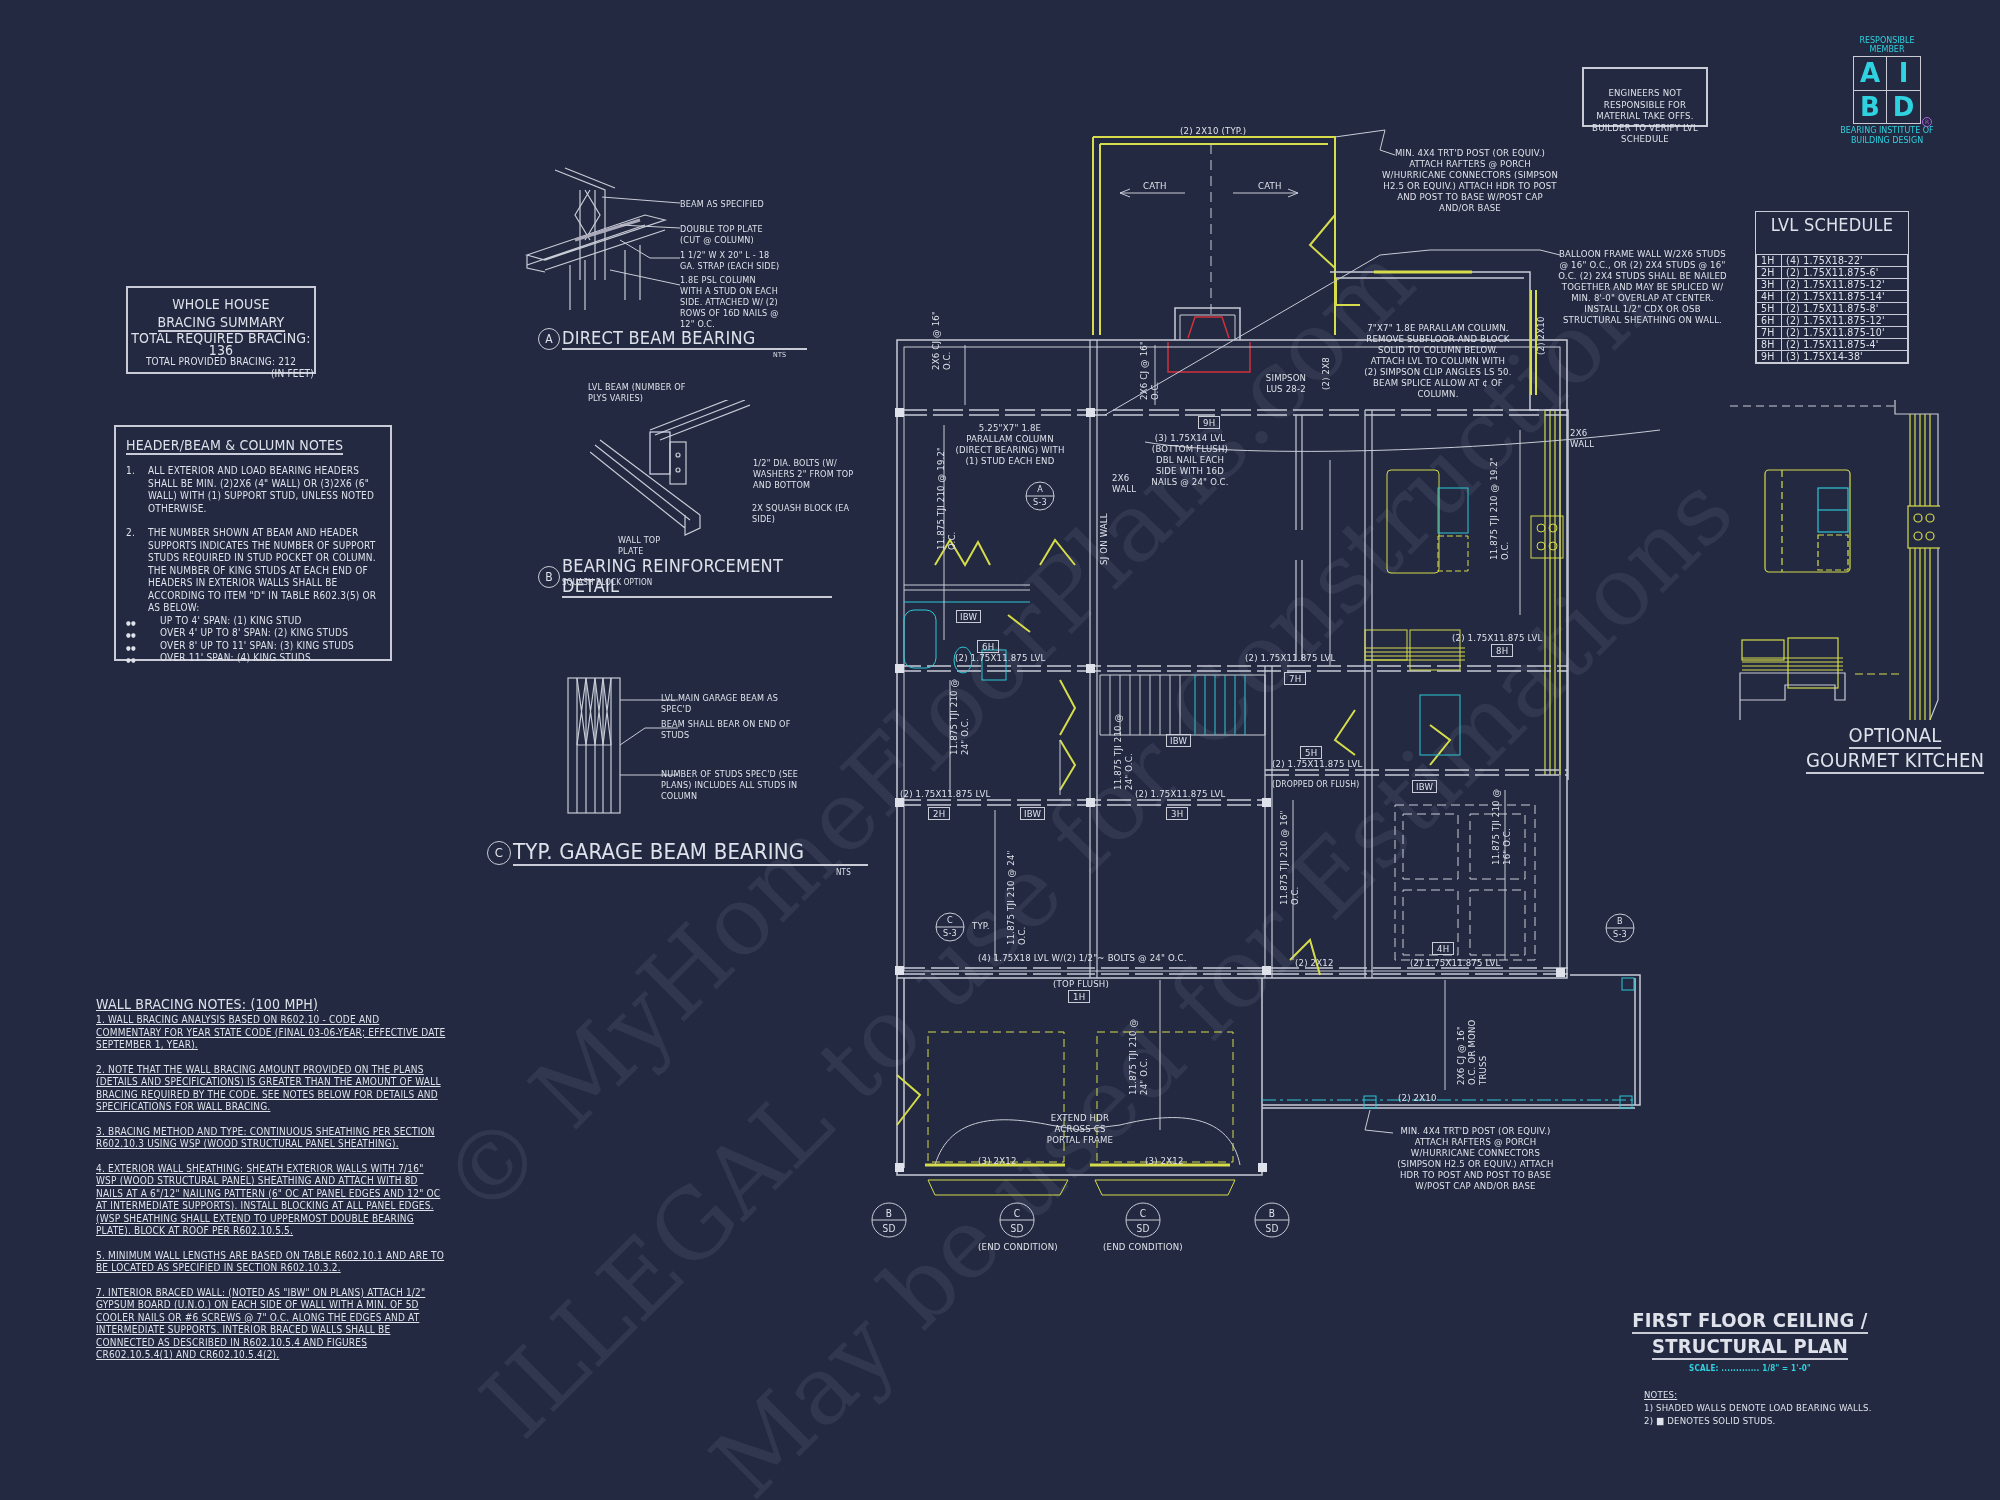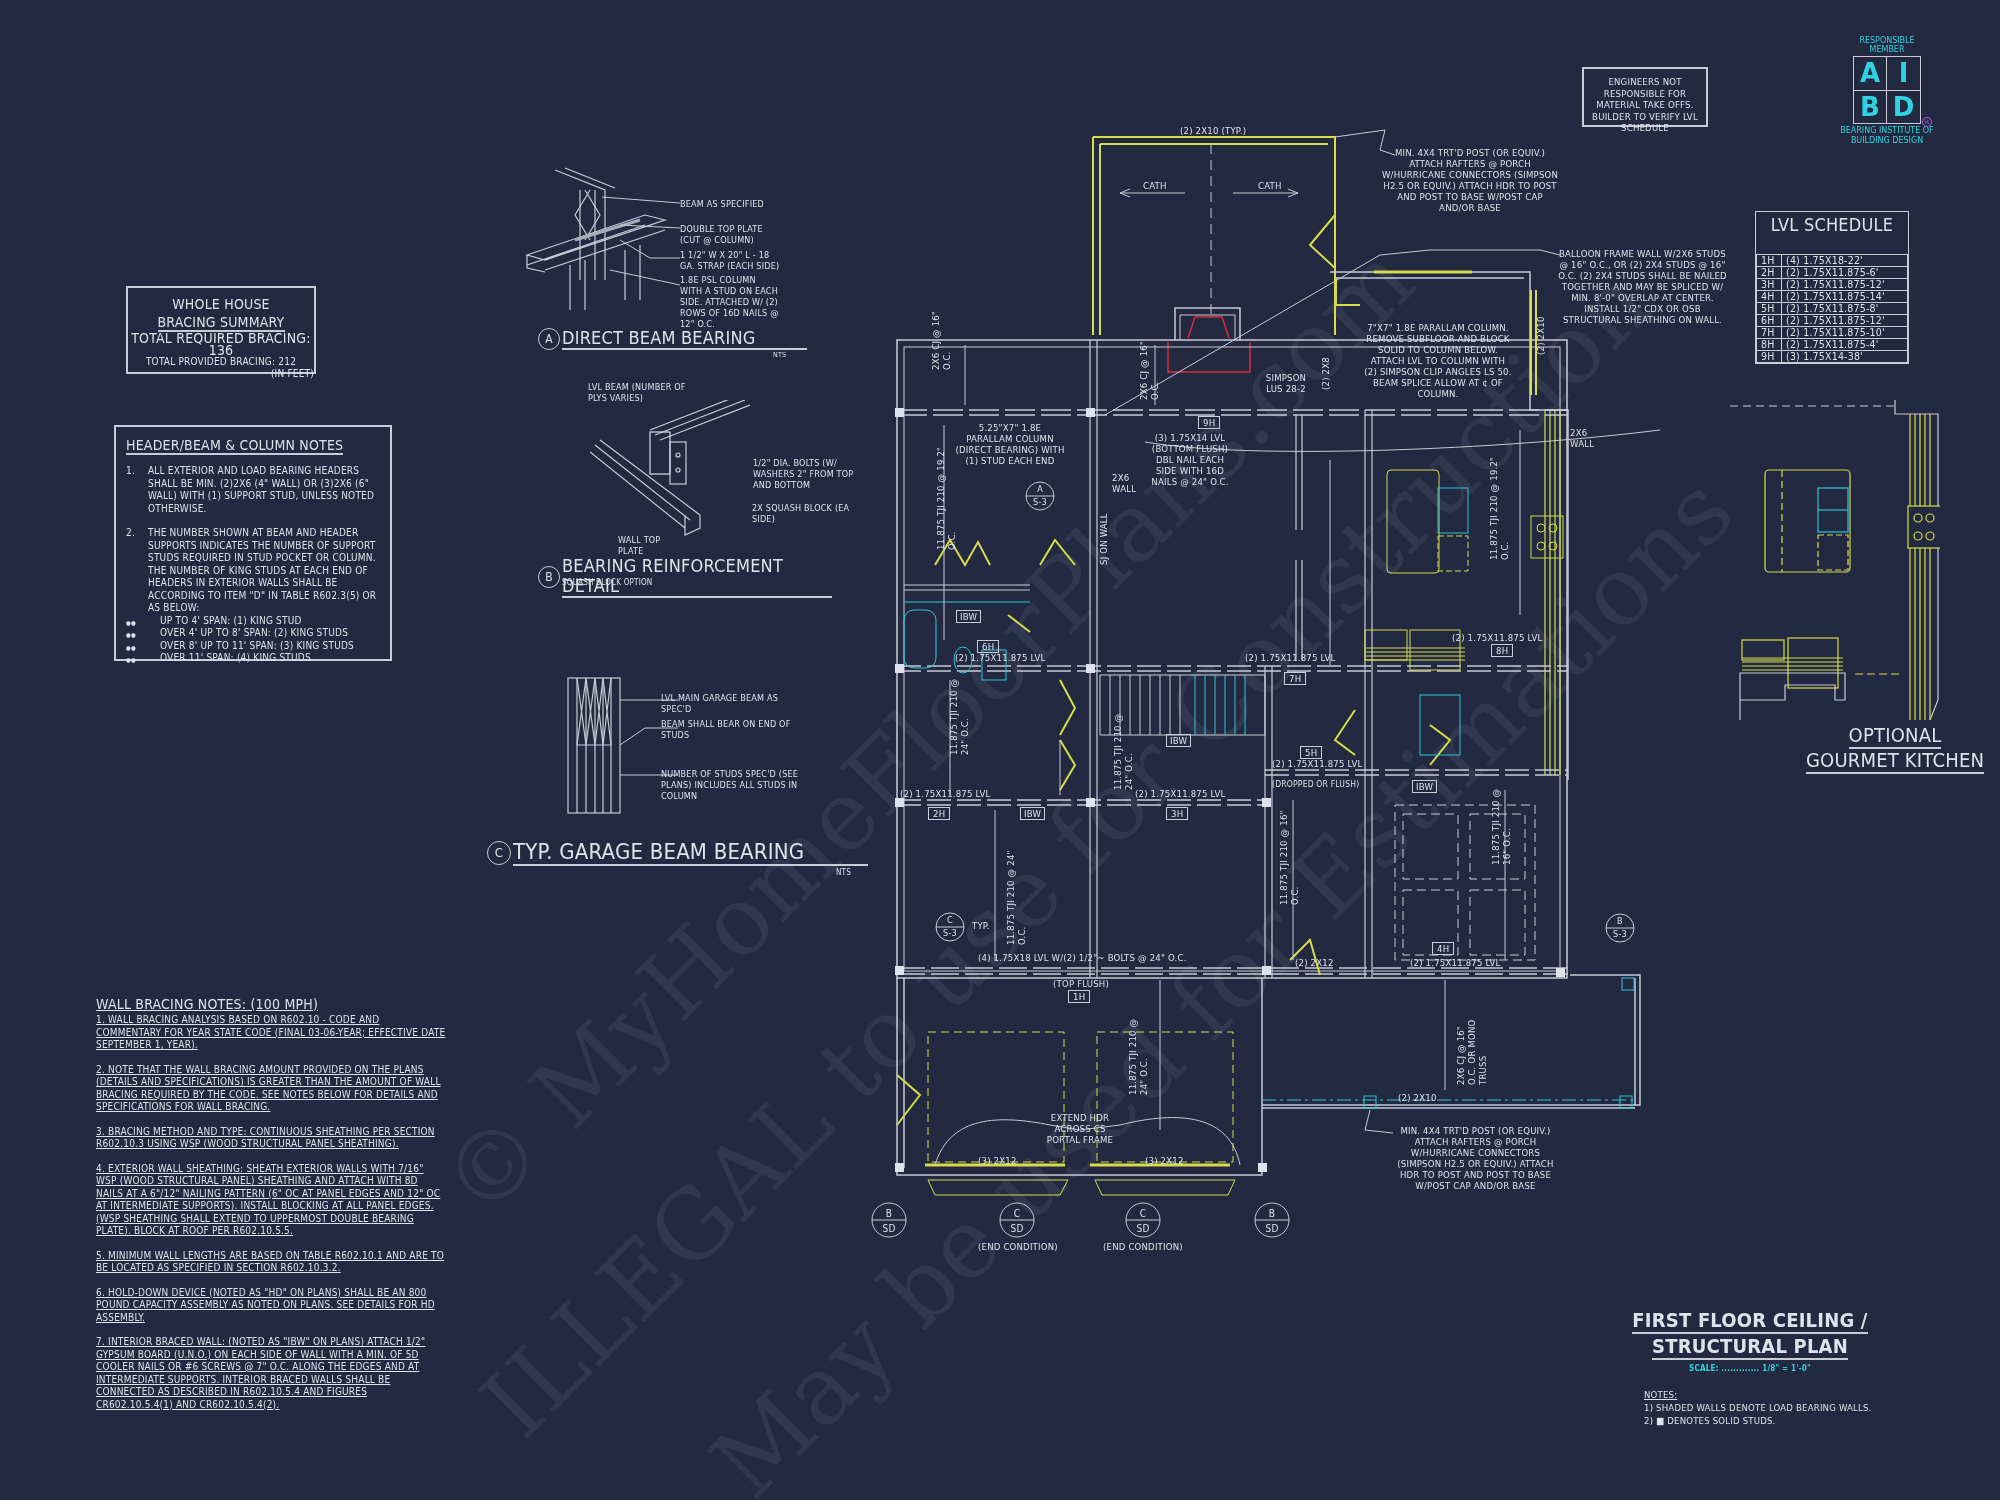--- a/index.html
+++ b/index.html
@@ -56,21 +56,20 @@
   </ul>
 </div>
 
 <div class="abs txt notes" style="left:96px;top:996px;width:350px;text-decoration:underline;">
   <div style="font-size:14px;line-height:16px;margin-bottom:2px;">WALL BRACING NOTES: (100 MPH)</div>
   <p class="small">1. WALL BRACING ANALYSIS BASED ON R602.10 - CODE AND COMMENTARY FOR YEAR STATE CODE (FINAL 03-06-YEAR; EFFECTIVE DATE SEPTEMBER 1, YEAR).</p>
   <p class="small">2. NOTE THAT THE WALL BRACING AMOUNT PROVIDED ON THE PLANS (DETAILS AND SPECIFICATIONS) IS GREATER THAN THE AMOUNT OF WALL BRACING REQUIRED BY THE CODE. SEE NOTES BELOW FOR DETAILS AND SPECIFICATIONS FOR WALL BRACING.</p>
   <p class="small">3. BRACING METHOD AND TYPE: CONTINUOUS SHEATHING PER SECTION R602.10.3 USING WSP (WOOD STRUCTURAL PANEL SHEATHING).</p>
   <p class="small">4. EXTERIOR WALL SHEATHING: SHEATH EXTERIOR WALLS WITH 7/16" WSP (WOOD STRUCTURAL PANEL) SHEATHING AND ATTACH WITH 8d NAILS AT A 6"/12" NAILING PATTERN (6" OC AT PANEL EDGES AND 12" OC AT INTERMEDIATE SUPPORTS). INSTALL BLOCKING AT ALL PANEL EDGES. (WSP SHEATHING SHALL EXTEND TO UPPERMOST DOUBLE BEARING PLATE). BLOCK AT ROOF PER R602.10.5.5.</p>
   <p class="small">5. MINIMUM WALL LENGTHS ARE BASED ON TABLE R602.10.1 AND ARE TO BE LOCATED AS SPECIFIED IN SECTION R602.10.3.2.</p>
-  <p class="small">6. HOLD-DOWN DEVICE (NOTED AS "HD" ON PLANS) SHALL BE AN 800 POUND CAPACITY ASSEMBLY AS NOTED ON PLANS. SEE DETAILS FOR HD ASSEMBLY.</p>
   <p class="small">7. INTERIOR BRACED WALL: (NOTED AS "IBW" ON PLANS) ATTACH 1/2" GYPSUM BOARD (U.N.O.) ON EACH SIDE OF WALL WITH A MIN. OF 5d COOLER NAILS OR #6 SCREWS @ 7" O.C. ALONG THE EDGES AND AT INTERMEDIATE SUPPORTS. INTERIOR BRACED WALLS SHALL BE CONNECTED AS DESCRIBED IN R602.10.5.4 AND FIGURES CR602.10.5.4(1) AND CR602.10.5.4(2).</p>
 </div>
 
 <svg class="abs" style="left:525px;top:160px;" width="160" height="160" viewBox="0 0 160 160" fill="none" stroke="#c9ccd6" stroke-width="1.2">
   <path d="M30 10 L80 30 L80 120 M40 8 L90 28 M55 30 L55 120 M70 30 L70 120"></path>
   <path d="M60 30 L75 55 L60 80 M65 30 L50 55 L65 80"></path>
   <path d="M2 95 L120 55 L140 60 L20 100 Z M2 105 L120 65 M20 110 L140 70 M2 95 L2 108 L20 112"></path>
   <path d="M50 80 L115 60" stroke-width="3" stroke="#aab"></path>
   <path d="M45 105 L45 150 M60 100 L60 150 M100 90 L100 140 M115 85 L115 140"></path>
 </svg>
@@ -115,21 +114,21 @@
 </svg>
 <div class="abs txt tiny" style="left:661px;top:693px;width:150px;">LVL MAIN GARAGE BEAM AS SPEC'D</div>
 <div class="abs txt tiny" style="left:661px;top:719px;width:150px;">BEAM SHALL BEAR ON END OF STUDS</div>
 <div class="abs txt tiny" style="left:661px;top:769px;width:160px;">NUMBER OF STUDS SPEC'D (SEE PLANS) INCLUDES ALL STUDS IN COLUMN</div>
 <div class="abs txt" style="left:487px;top:840px;display:flex;align-items:center;">
   <span style="width:22px;height:22px;border:1.5px solid #c9ccd6;border-radius:50%;display:inline-block;text-align:center;font-size:13px;line-height:22px;margin-right:2px;">C</span>
   <span class="title-u" style="font-size:22px;line-height:24px;width:355px;">TYP. GARAGE BEAM BEARING</span>
 </div>
 <div class="abs txt" style="left:836px;top:868px;font-size:8px;">NTS</div>
 
-<div class="abs box txt" style="left:1582px;top:67px;width:126px;height:60px;text-align:center;font-size:9.5px;line-height:11.5px;padding-top:7px;box-sizing:border-box;">
+<div class="abs box txt" style="left:1582px;top:67px;width:126px;height:60px;text-align:center;font-size:9.5px;line-height:11.5px;padding-top:18px;box-sizing:border-box;">
   <span>ENGINEERS NOT RESPONSIBLE FOR MATERIAL TAKE OFFS. BUILDER TO VERIFY LVL SCHEDULE</span>
 </div>
 
 <div class="abs cyan" style="left:1832px;top:36px;width:110px;text-align:center;font-family:'DejaVu Sans',sans-serif;">
   <div style="font-size:8px;line-height:9px;width:70px;margin:0 auto;">RESPONSIBLE MEMBER</div>
   <div style="width:66px;height:66px;border:1.5px solid #c9ccd6;margin:2px auto;display:grid;grid-template-columns:1fr 1fr;grid-template-rows:1fr 1fr;position:relative;">
     <span style="font-size:26px;font-weight:bold;line-height:33px;border-right:1px solid #c9ccd6;border-bottom:1px solid #c9ccd6;">A</span>
     <span style="font-size:26px;font-weight:bold;line-height:33px;border-bottom:1px solid #c9ccd6;">I</span>
     <span style="font-size:26px;font-weight:bold;line-height:33px;border-right:1px solid #c9ccd6;">B</span>
     <span style="font-size:26px;font-weight:bold;line-height:33px;">D</span>

